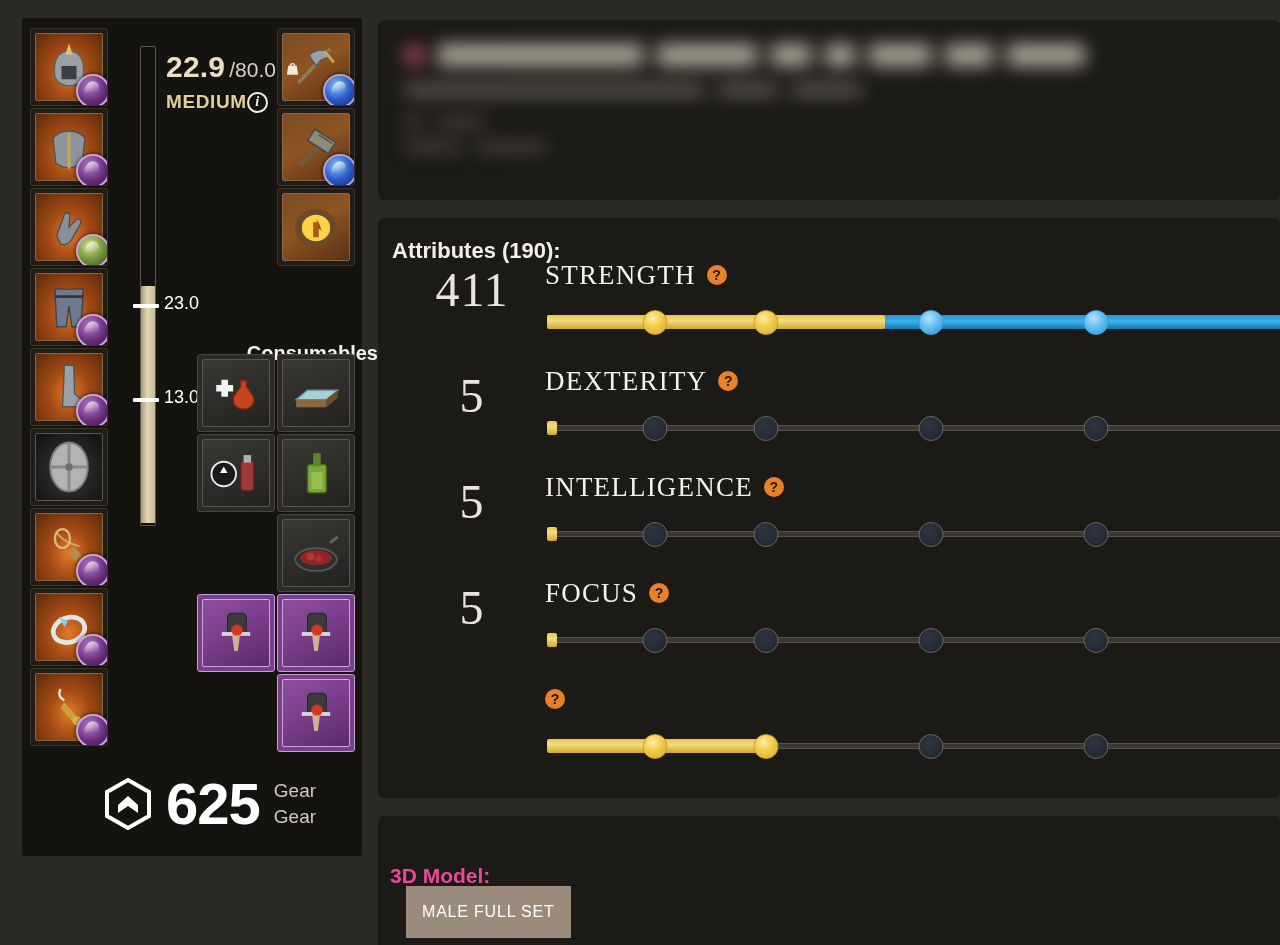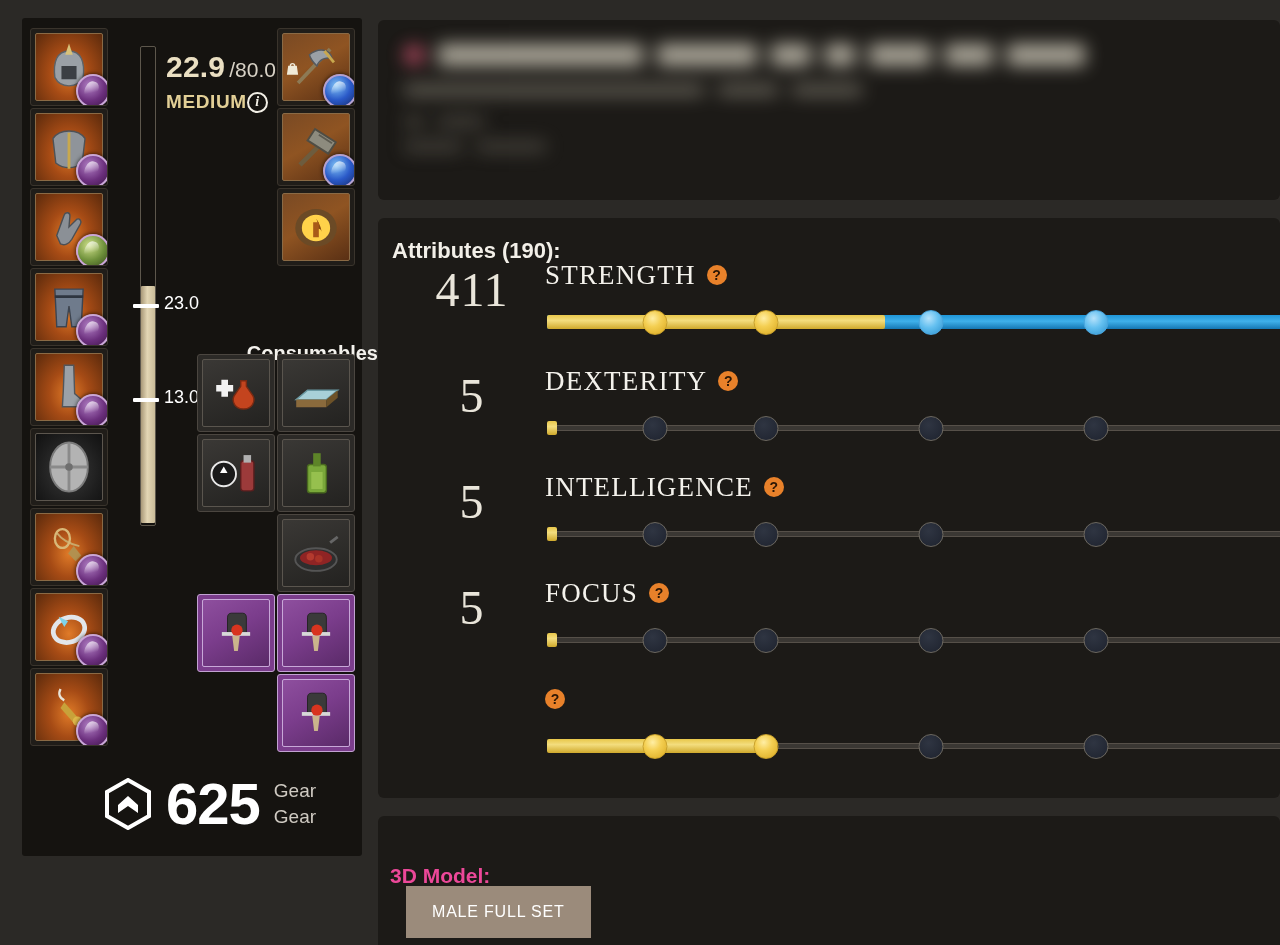--- a/index.html
+++ b/index.html
@@ -211,21 +211,21 @@
     position: absolute; left: 378px; top: 816px;
     width: 902px; height: 160px;
     background: #1c1a17; border-radius: 6px;
   }
   .model-title {
     position: absolute; left: 12px; top: 16px;
     color: #ec4899; font-size: 21px; font-weight: bold; margin-top: 32px;
   }
   .tabs { position: absolute; left: 28px; top: 70px; display: flex; }
   .tab {
-    padding: 17px 26px; font-size: 16px; letter-spacing: .8px;
+    padding: 17px 16px; font-size: 16px; letter-spacing: .8px;
     color: #f4f2ec; background: #242220; cursor: pointer;
   }
   .tab.active { background: #9b8b7b; color: #ffffff; }
 </style>
 </head>
 <body>
 
 <div class="page">
 
   <div class="gear-panel">

